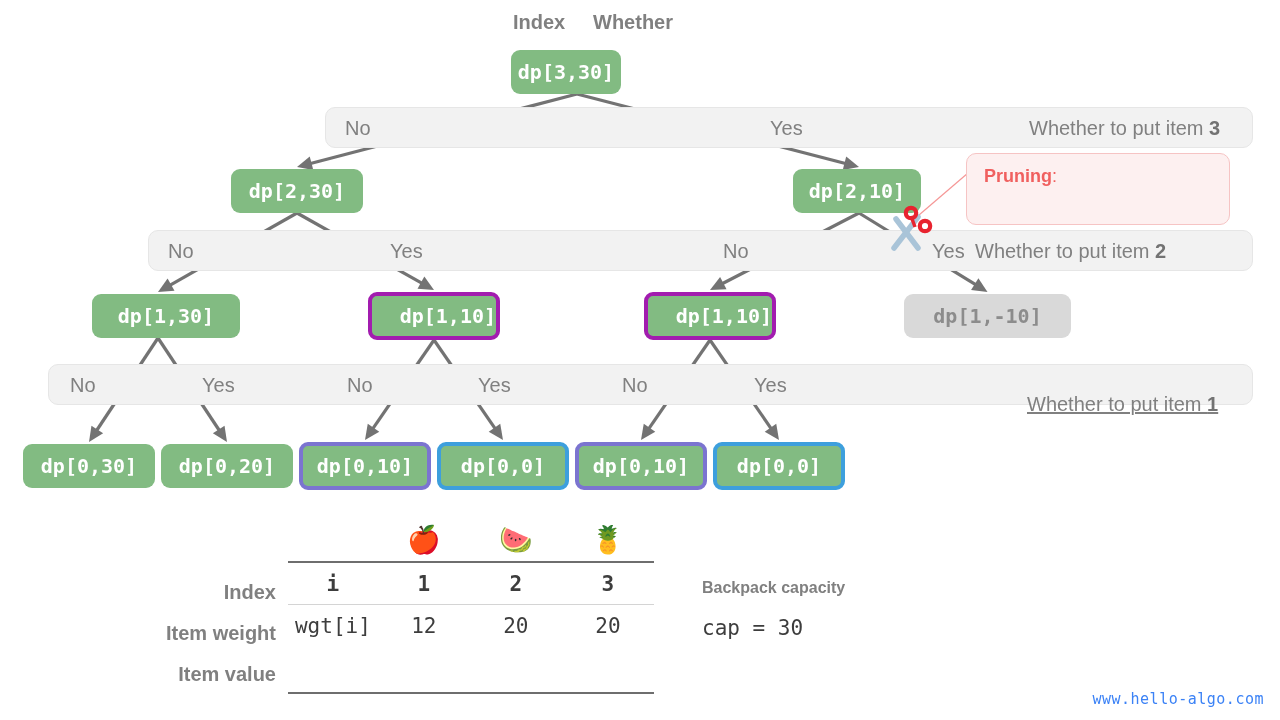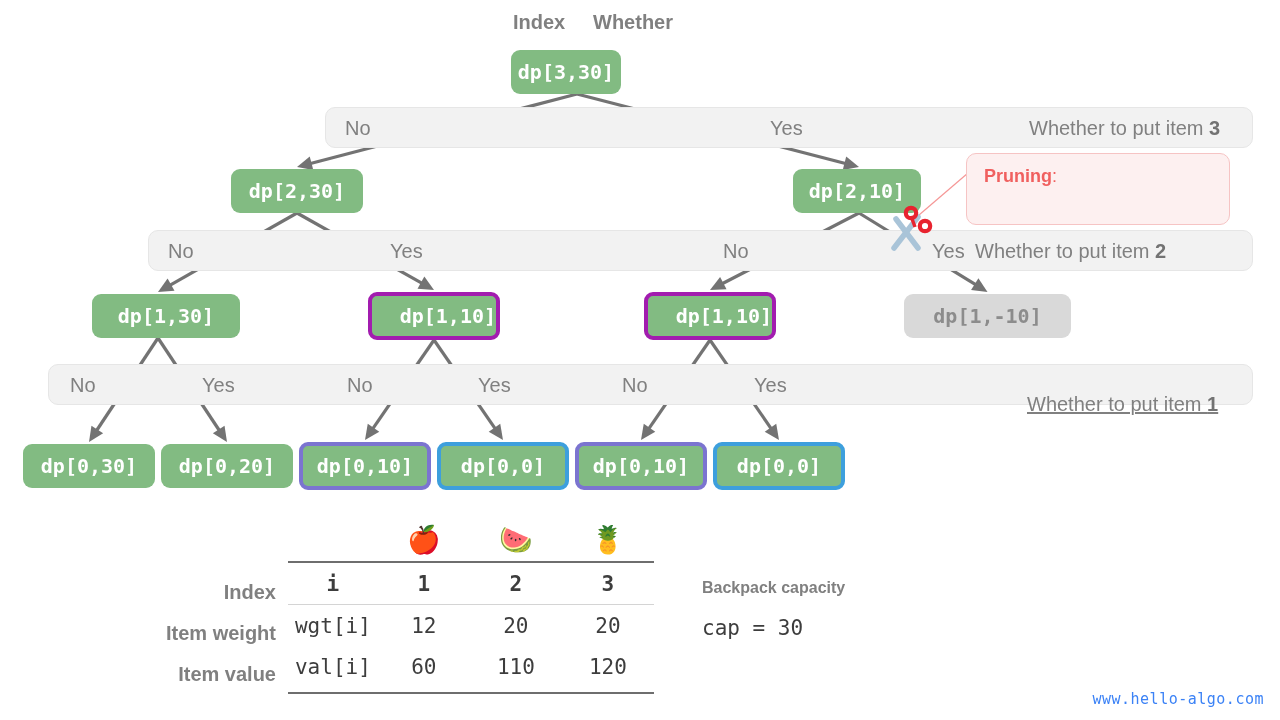--- a/index.html
+++ b/index.html
@@ -314,26 +314,20 @@
             <td class="c" style="font-weight: bold;">1</td>
             <td class="c" style="font-weight: bold;">2</td>
             <td class="c" style="font-weight: bold;">3</td>
           </tr>
           <tr class="rule-mid">
             <td class="k">wgt[i]</td>
             <td class="c">12</td>
             <td class="c">20</td>
             <td class="c">20</td>
           </tr>
-          <tr class="">
-            <td class="k">val[i]</td>
-            <td class="c">60</td>
-            <td class="c">110</td>
-            <td class="c">120</td>
-          </tr>
         </tbody>
     </table>
   </div>
   <div class="tbl-bottom-rule"></div>
 
   <div class="cap-title">Backpack capacity</div>
   <div class="cap-value">cap = 30</div>
 
   <div class="watermark">www.hello-algo.com</div>
 </div>

